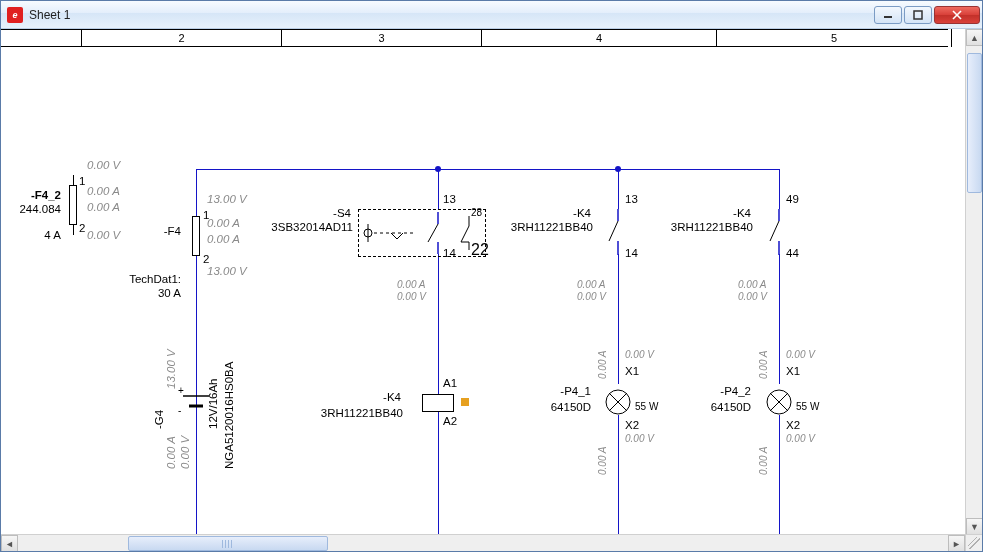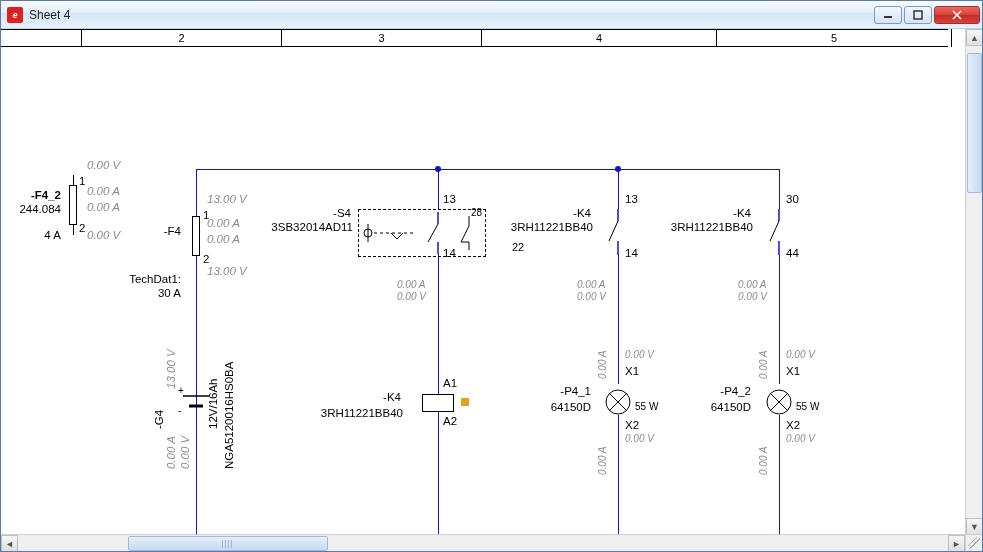--- a/index.html
+++ b/index.html
@@ -207,21 +207,21 @@
   }
   .thin-v { position:absolute; border-left:1px solid #000; width:0; }
 </style>
 </head>
 <body>
 
 <div class="window">
 
   <div class="titlebar">
     <span class="app-icon">e</span>
-    <span class="title">Sheet 4</span>
+    <span class="title">Sheet 1</span>
     <span class="spacer"></span>
     <div class="win-btns">
       <div class="win-btn">
         <svg width="10" height="10">
             <line x1="1" y1="7" x2="9" y2="7" stroke="#333" stroke-width="2"></line>
           </svg>
       </div>
       <div class="win-btn">
         <svg width="10" height="10">
             <rect x="1" y="1" width="8" height="8" fill="none" stroke="#333" stroke-width="1.5"></rect>
@@ -365,34 +365,34 @@
       <div class="txt vert" style="left:222px; top:300px; height:140px;">NGA5120016HS0BA</div>
       <div class="txt vert gray" style="left:164px; top:300px; height:60px;">13.00 V</div>
       <div class="txt vert gray" style="left:164px; top:380px; height:60px;">0.00 A</div>
       <div class="txt vert gray" style="left:178px; top:380px; height:60px;">0.00 V</div>
 
       <div class="txt right" style="left:270px; top:178px; width:80px;">-S4</div>
       <div class="txt right" style="left:252px; top:192px; width:100px;">3SB32014AD11</div>
       <div class="txt" style="left:442px; top:164px;">13</div>
       <div class="txt" style="left:442px; top:218px;">14</div>
       <div class="txt" style="left:470px; top:178px; font-size:10px;">28</div>
-      <div class="txt" style="left:470px; top:212px; font-size:11px;margin-left:41px;">22</div>
+      <div class="txt" style="left:470px; top:212px; font-size:16px;">22</div>
       <div class="txt gray" style="left:396px; top:250px; font-size:10px;">0.00 A</div>
       <div class="txt gray" style="left:396px; top:262px; font-size:10px;">0.00 V</div>
 
       <div class="txt right" style="left:530px; top:178px; width:60px;">-K4</div>
       <div class="txt right" style="left:498px; top:192px; width:94px;">3RH11221BB40</div>
       <div class="txt" style="left:624px; top:164px;">13</div>
       <div class="txt" style="left:624px; top:218px;">14</div>
       <div class="txt gray" style="left:576px; top:250px; font-size:10px;">0.00 A</div>
       <div class="txt gray" style="left:576px; top:262px; font-size:10px;">0.00 V</div>
 
       <div class="txt right" style="left:690px; top:178px; width:60px;">-K4</div>
       <div class="txt right" style="left:658px; top:192px; width:94px;">3RH11221BB40</div>
-      <div class="txt" style="left:785px; top:164px;">30</div>
+      <div class="txt" style="left:785px; top:164px;">49</div>
       <div class="txt" style="left:785px; top:218px;">44</div>
       <div class="txt gray" style="left:737px; top:250px; font-size:10px;">0.00 A</div>
       <div class="txt gray" style="left:737px; top:262px; font-size:10px;">0.00 V</div>
 
       <div class="txt right" style="left:340px; top:362px; width:60px;">-K4</div>
       <div class="txt right" style="left:308px; top:378px; width:94px;">3RH11221BB40</div>
       <div class="txt" style="left:442px; top:348px;">A1</div>
       <div class="txt" style="left:442px; top:386px;">A2</div>
 
       <div class="txt right" style="left:530px; top:356px; width:60px;">-P4_1</div>

